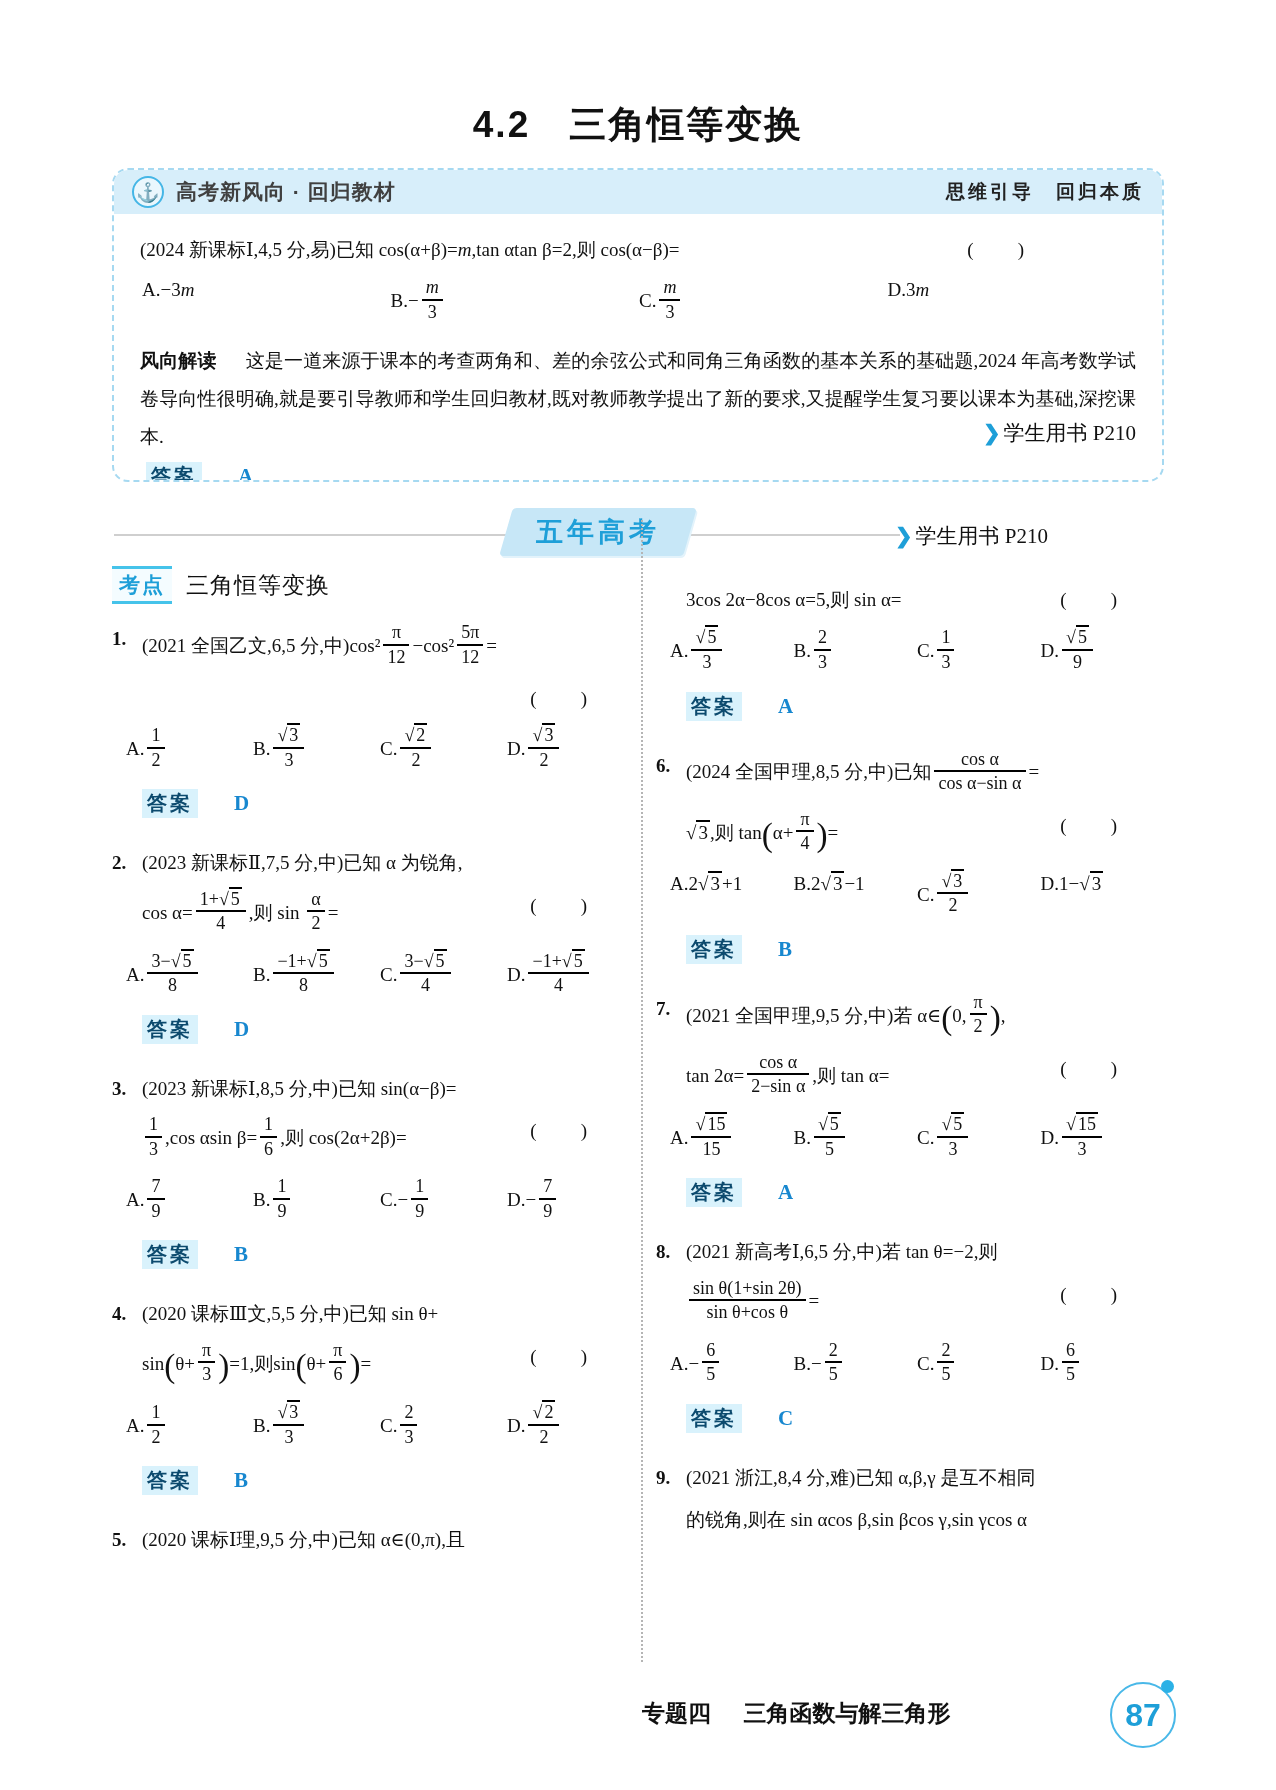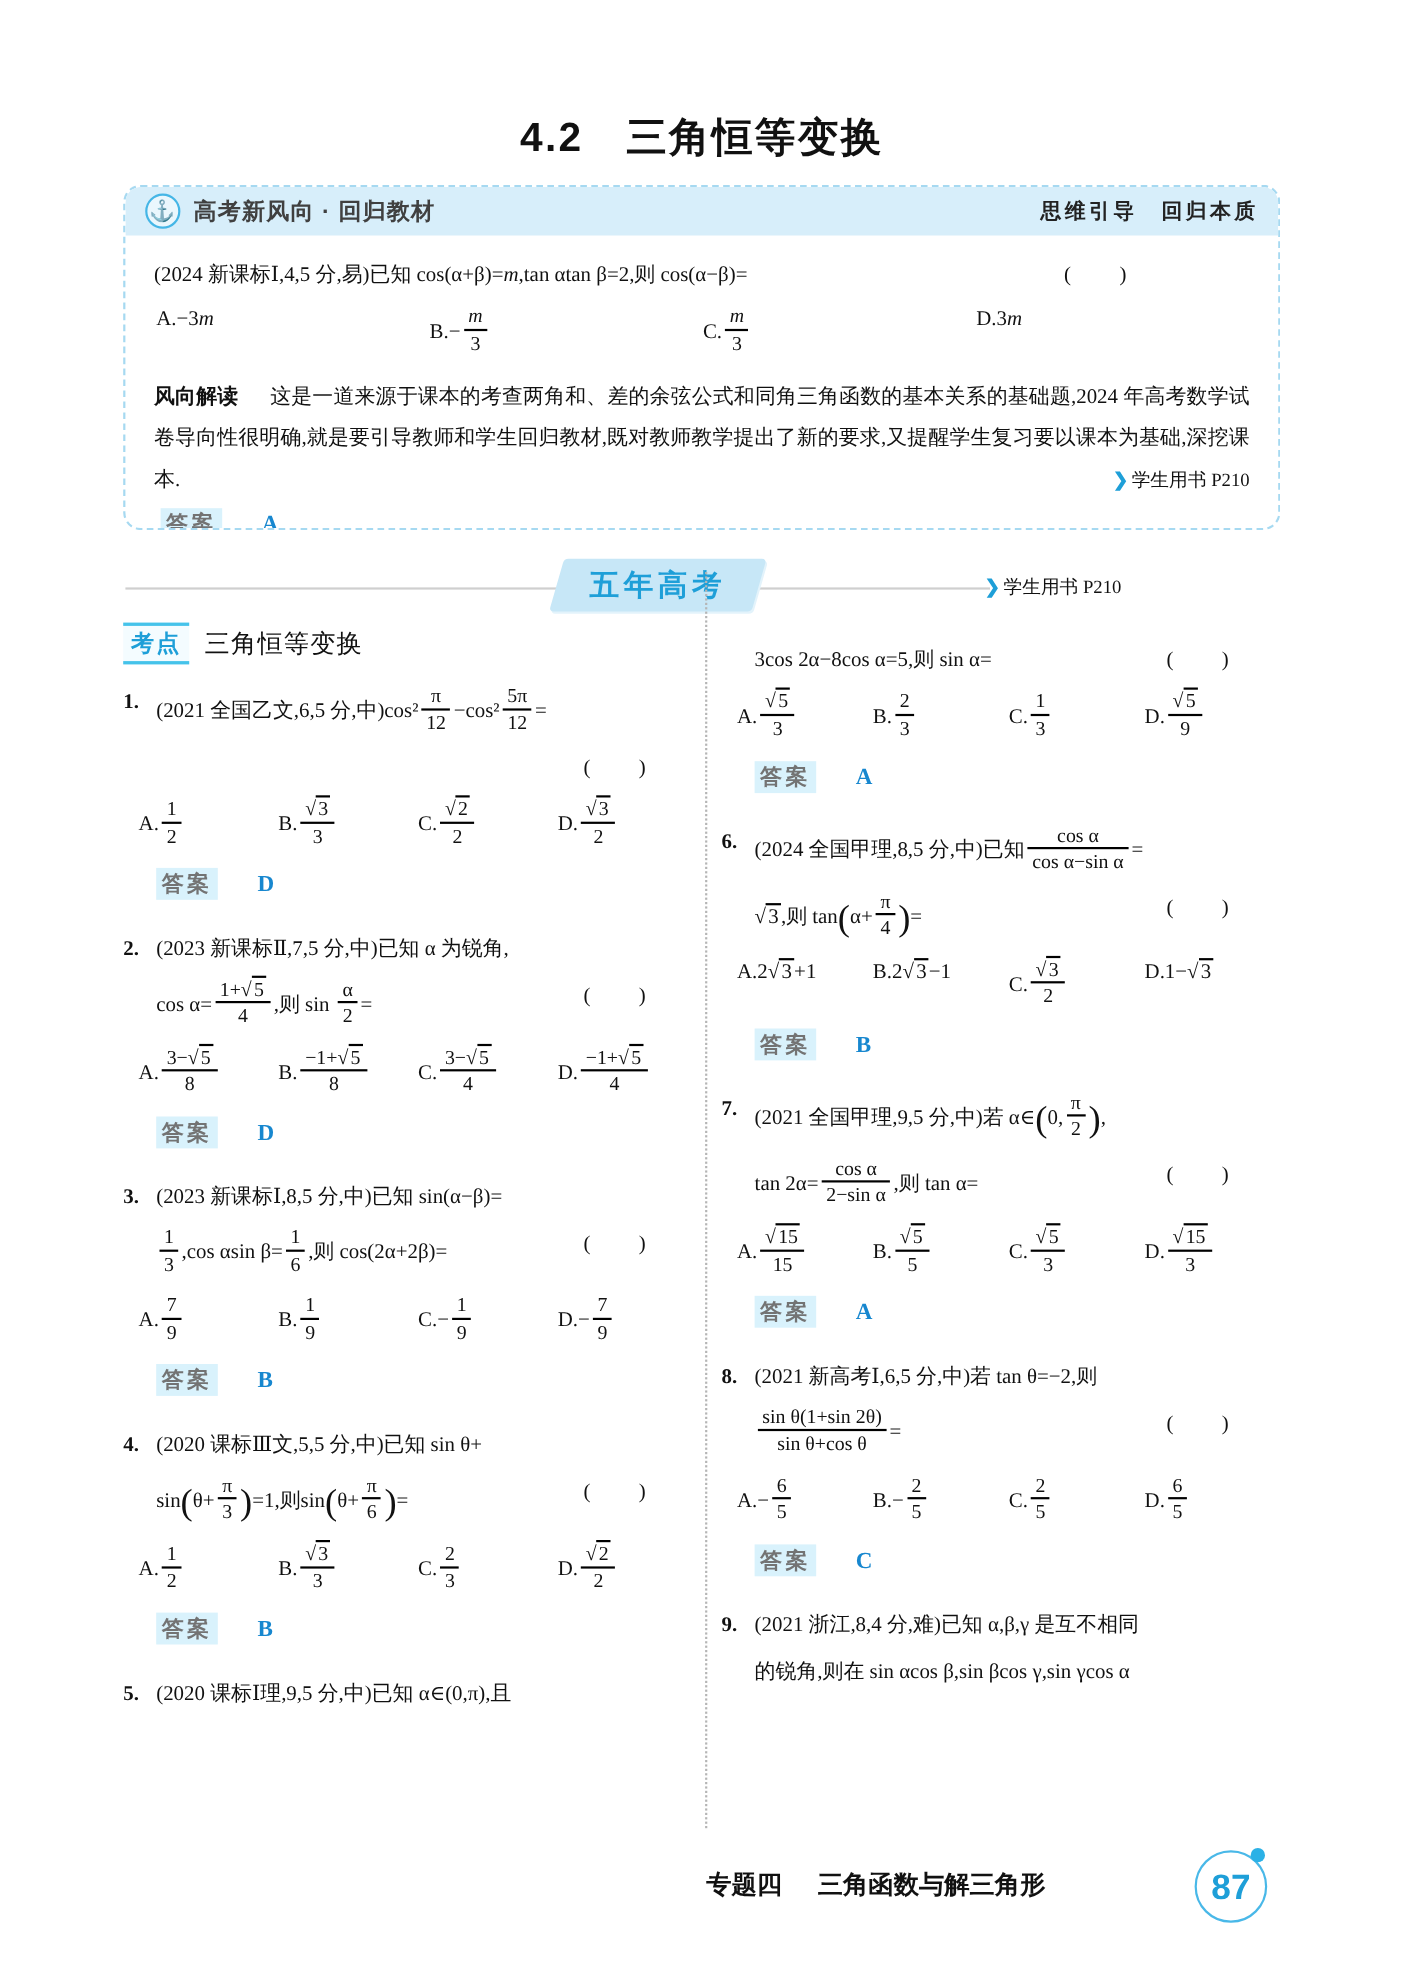--- a/index.html
+++ b/index.html
@@ -23,25 +23,25 @@
   .introbody .ansrow{padding-left:6px;margin-top:6px;}
   
   .qline{position:relative;margin:13px 0;line-height:1.55;padding-left:30px;min-height:28px;}
   .qline.noind{padding-left:0;}
   .qnum{position:absolute;left:0;top:0;font-weight:700;}
   .bracket{float:right;letter-spacing:2px;}
   .opts{display:flex;margin:15px 0;padding-left:14px;}
   .opt{width:25%;}
   .para{margin-top:10px;line-height:2.0;text-align:justify;font-size:19px;position:relative;}
   .paralabel{font-weight:700;font-family:"Liberation Sans","DejaVu Sans",sans-serif;}
-  .ref{white-space:nowrap;font-size:17px;font-family:Liberation Serif, serif;}
+  .ref{white-space:nowrap;font-size:21px;font-family:Liberation Serif, serif;}
   .para .ref{position:absolute;right:0;bottom:2px;background:#fff;padding-left:8px;}
   .chev{color:#1e9fd8;font-weight:700;margin-right:3px;}
   .ansrow{margin:12px 0 0 0;padding-left:30px;display:flex;align-items:center;}
-  .anslabel{color:#737373;font-weight:700;font-size:20px;background:#d9f2fc;padding:1px 5px;
+  .anslabel{color:#0c4a6e;font-weight:700;font-size:20px;background:#d9f2fc;padding:1px 5px;
        font-family:"Liberation Sans","DejaVu Sans",sans-serif;letter-spacing:3px;}
   .ansletter{color:#1787cf;font-weight:700;font-size:21px;margin-left:36px;}
   
   .secrow{position:absolute;left:112px;top:506px;width:1052px;height:58px;}
   .secline{position:absolute;left:2px;top:28px;width:786px;border-top:2px solid #cfcfcf;}
   .secbanner{position:absolute;left:394px;top:2px;transform:skewX(-16deg);background:#c7e7f7;
        padding:6px 30px;border-radius:4px;box-shadow:2px 2px 0 #e3f3fb;}
   .secbanner span{display:inline-block;transform:skewX(16deg);color:#1e9fd8;font-weight:700;font-size:27px;
        font-family:"Liberation Sans","DejaVu Sans",sans-serif;letter-spacing:4px;}
   .secref{position:absolute;left:783px;top:16px;}
@@ -61,21 +61,21 @@
   .fn{display:block;padding:0 4px;border-bottom:2px solid #000;line-height:1.25;}
   .fd{display:block;padding:0 4px;line-height:1.25;}
   .sq{white-space:nowrap;}
   .sqb{border-top:2px solid #000;padding:0 2px;}
   .bigp{font-size:1.75em;vertical-align:middle;line-height:1;font-weight:400;}
   
   .footer{position:absolute;left:0;top:1682px;width:1276px;height:90px;}
   .fchap{position:absolute;left:642px;top:16px;font-weight:700;font-size:23px;
        font-family:"Liberation Sans","DejaVu Sans",sans-serif;}
   .fchap .ct{margin-left:26px;}
-  .pagenum{position:absolute;left:1086px;top:0;width:66px;height:66px;border:2px solid #49b8e8;border-radius:50%;
+  .pagenum{position:absolute;left:1110px;top:0;width:66px;height:66px;border:2px solid #49b8e8;border-radius:50%;
        color:#1e9fd8;display:flex;align-items:center;justify-content:center;font-size:32px;font-weight:700;
        font-family:"Liberation Sans","DejaVu Sans",sans-serif;box-sizing:border-box;}
   .pagedot{position:absolute;right:0px;top:-4px;width:13px;height:13px;border-radius:50%;background:#2bb1e6;}
 </style>
 </head>
 <body>
 
 <div>
 
   <div class="page-title">4.2　三角恒等变换</div>

